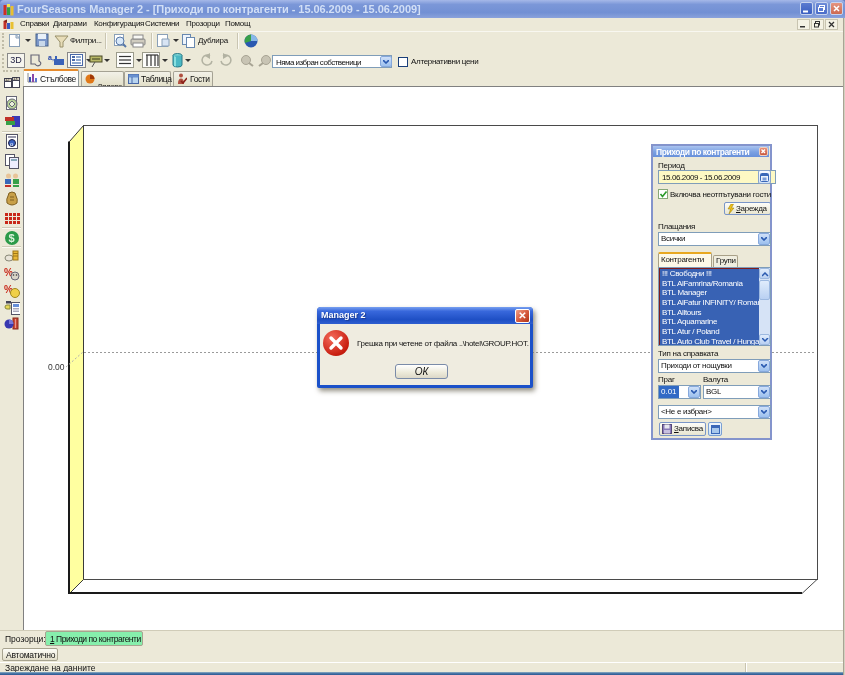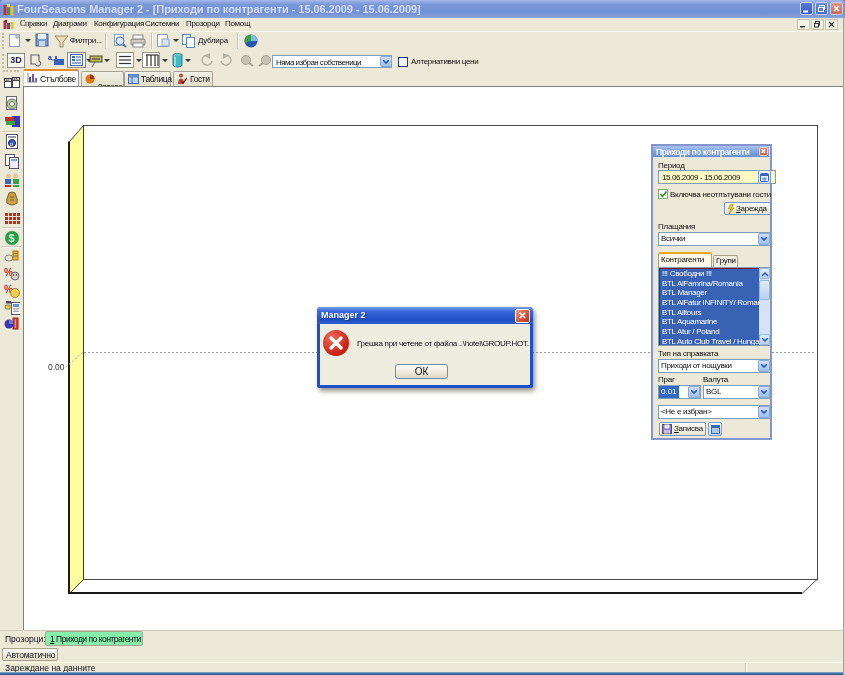--- a/index.html
+++ b/index.html
@@ -54,21 +54,21 @@
 .sbar{background:#d6e3f6;}
 .sbtn{background:linear-gradient(180deg,#e0ecfc,#b9d0f2);border:1px solid #9cb8e0;box-sizing:border-box;border-radius:2px;}
 
 #dialog{left:317px;top:307px;width:216px;height:81px;background:#1b51c9;border-radius:4px 4px 2px 2px;box-shadow:2px 3px 5px rgba(120,116,100,0.8);}
 #dbody{left:320px;top:324px;width:210px;height:61px;background:#efece0;}
 #dtitle{left:317px;top:307px;width:216px;height:17px;background:linear-gradient(180deg,#78a0f0 0%,#3868dc 25%,#1e4fc4 75%,#2e5ed0 100%);border-radius:4px 4px 0 0;}
 #dtitletext{left:321px;top:310px;font-size:9px;font-weight:bold;color:#fff;text-shadow:1px 1px 1px #1a3a90;}
 #dxbtn{left:515px;top:309px;width:15px;height:14px;border-radius:2px;border:1px solid #fff;background:linear-gradient(135deg,#f0a088 0%,#d85c40 50%,#b03518 100%);box-sizing:border-box;color:#fff;font-size:10px;line-height:12px;text-align:center;font-weight:bold;}
 #derricon{left:323px;top:330px;width:26px;height:26px;border-radius:50%;background:radial-gradient(circle at 9px 8px,#f46a5a,#c81e10 70%,#a01208);}
 #dtext{left:357px;top:339px;font-size:8px;color:#111;letter-spacing:-0.28px;white-space:nowrap;}
-#dok{left:395px;top:364px;width:53px;height:15px;background:linear-gradient(180deg,#ffffff,#ece9d8 60%,#dcd8c8);border:1px solid #7a8ba8;border-radius:3px;box-sizing:border-box;font-size:10px;color:#111;text-align:center;line-height:13px;}
+#dok{left:395px;top:364px;width:53px;height:15px;background:linear-gradient(180deg,#ffffff,#ece9d8 60%,#dcd8c8);border:1px solid #7a8ba8;border-radius:3px;box-sizing:border-box;font-size:10px;color:#111;text-align:center;line-height:13px;font-style:italic;}
 
 #winrow{left:0;top:630px;width:845px;height:18px;background:#ece9d8;border-top:1px solid #d0ccb8;}
 #autorow{left:0;top:648px;width:845px;height:14px;background:#ece9d8;}
 #statusbar{left:0;top:662px;width:845px;height:10px;background:#ece9d8;border-top:1px solid #fff;}
 #bluestrip{left:0;top:672px;width:845px;height:3px;background:linear-gradient(180deg,#8fb0c4,#3a689f 60%,#2f5c94);}
 .srtext{font-size:8.5px;color:#111;white-space:nowrap;}
 .btnish{background:linear-gradient(180deg,#fdfdf8,#ece9d8 70%,#e0dcc8);border:1px solid #a8a490;border-radius:2px;box-sizing:border-box;font-size:8.5px;color:#111;white-space:nowrap;}
 #rightedge{left:843px;top:18px;width:2px;height:657px;background:#d4d0c0;border-left:1px solid #a8a494;box-sizing:border-box;}
 </style></head>
 <body>
@@ -101,21 +101,21 @@
       </svg>
     </div>
 
   <div id="menubar" class="abs"></div>
   <svg class="abs" id="menuicon" style="left:3px;top:19px;" width="12" height="11">
       <rect x="0.5" y="2" width="3" height="8" fill="#c03028"></rect>
       <rect x="4" y="4" width="3" height="6" fill="#3858c0"></rect>
       <rect x="7.5" y="3" width="3" height="7" fill="#e8c030"></rect>
       <path d="M0.5 2 L4 0.5 L4 4 Z" fill="#882018"></path>
     </svg>
-  <div class="menuitem abs" style="left:20px;top:19px;font-family:Liberation Serif, serif;">Справки</div>
+  <div class="menuitem abs" style="left:20px;top:19px;">Справки</div>
   <div class="menuitem abs" style="left:53px;top:19px;">Диаграми</div>
   <div class="menuitem abs" style="left:94px;top:19px;">Конфигурация</div>
   <div class="menuitem abs" style="left:145px;top:19px;">Системни</div>
   <div class="menuitem abs" style="left:186px;top:19px;">Прозорци</div>
   <div class="menuitem abs" style="left:225px;top:19px;">Помощ</div>
   <div class="mdibtn abs" style="left:797px;top:19px;">
       <svg width="11" height="9" style="position:absolute;left:0;top:0;">
         <rect x="2" y="6" width="5" height="1.5" fill="#333"></rect>
       </svg>
     </div>
@@ -171,21 +171,21 @@
   <div class="tlabel abs" style="left:198px;top:36px;">Дублира</div>
   <div class="tsep abs" style="left:237px;top:33px;height:16px;"></div>
   <svg class="abs" style="left:243px;top:33px;" width="16" height="16">
       <circle cx="8" cy="8" r="6.5" fill="#2a58b0"></circle>
       <path d="M8 1.5 A6.5 6.5 0 0 0 2 10 L8 8 Z" fill="#38a048"></path>
       <path d="M8 1.5 A6.5 6.5 0 0 1 14.5 8 L8 8 Z" fill="#88b8e8"></path>
     </svg>
 
   <div id="toolbar2" class="abs"></div>
   <div class="abs" style="left:2px;top:54px;width:3px;height:14px;border-left:2px dotted #c0bca8;"></div>
-  <div class="abs" style="left:7px;top:53px;width:18px;height:15px;border:1px solid #888;background:#f6f5ee;box-sizing:border-box;font-size:9px;font-weight:bold;color:#224;text-align:center;line-height:13px;">3D</div>
+  <div class="abs" style="left:7px;top:53px;width:18px;height:15px;border:1px solid #888;background:#f6f5ee;box-sizing:border-box;font-size:9px;font-weight:normal;color:#224;text-align:center;line-height:13px;">3D</div>
   <svg class="abs" style="left:28px;top:53px;" width="16" height="15">
       <path d="M3 2 L11 2 L11 8 Q14 10 12 12 Q9 14 7 11 L3 11 Z" fill="none" stroke="#667" stroke-width="1.2"></path>
     </svg>
   <svg class="abs" style="left:48px;top:53px;" width="17" height="15">
       <text x="0" y="7" font-size="7" fill="#2244aa" font-weight="bold" font-family="Liberation Sans">a,</text>
       <rect x="6" y="6" width="10" height="6" fill="#3a62b8"></rect>
       <rect x="7" y="3" width="2" height="3" fill="#3a62b8"></rect>
     </svg>
   <div class="abs" style="left:67px;top:52px;width:19px;height:16px;border:1px solid #888;background:#f6f5ee;box-sizing:border-box;"></div>
   <svg class="abs" style="left:70px;top:54px;" width="13" height="12">

